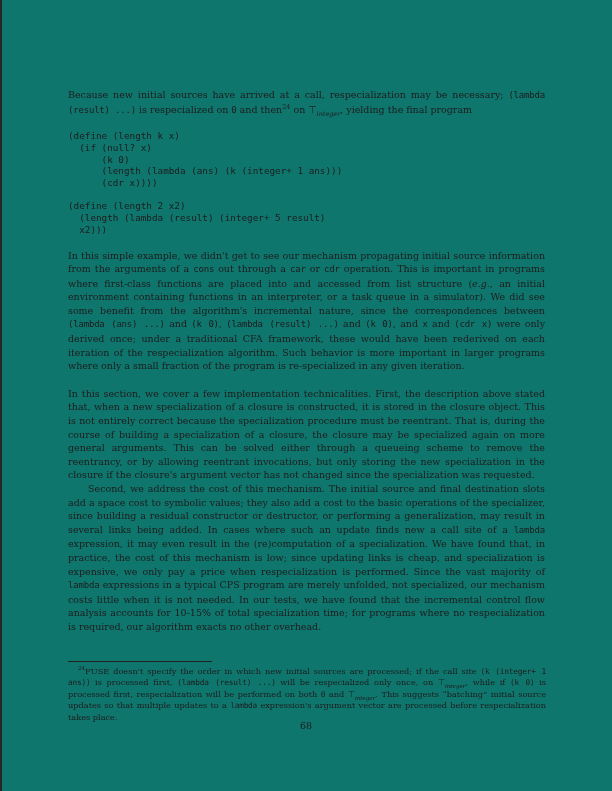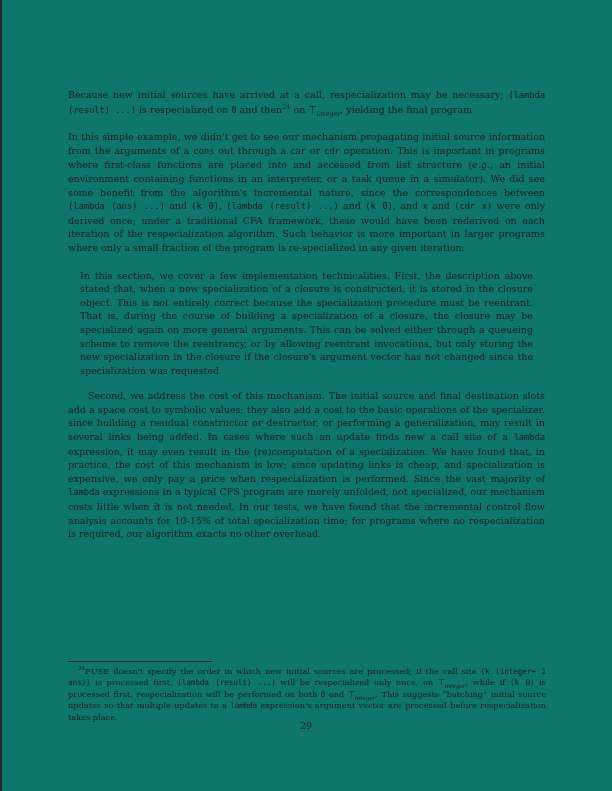--- a/index.html
+++ b/index.html
@@ -32,21 +32,21 @@
     width: 477px;
   }
   .body-text {
     font-size: 9.5px;
     line-height: 13.6px;
     text-align: justify;
     margin: 0;
   }
   .para-intro   { margin: 0 0 13px 0; }
   .para-example { margin: 0 0 14px 0; }
-  .para-tech1   { margin: 12px; }
+  .para-tech1   { margin: 0; }
   .para-tech2   { margin: 0; text-indent: 20px; }
   .code-block {
     font-family: "DejaVu Sans Mono", monospace;
     font-size: 9.3px;
     line-height: 11.7px;
     margin: 0 0 13px 0;
     white-space: pre;
     color: #1c1c1c;
   }
   .section-heading {
@@ -92,28 +92,37 @@
 </style>
 </head>
 <body>
 
 <div class="page">
   <div class="scan-edge"></div>
 
   <div class="content">
     <p class="body-text para-intro"><span class="s-rm">Because new initial sources have arrived at a call, respecialization may be necessary; </span><span class="s-tt">(lambda (result) ...)</span><span class="s-rm"> is respecialized on </span><span class="s-tt">0</span><span class="s-rm"> and then</span><span class="s-sup">24</span><span class="s-rm"> on </span><span class="s-top">⊤</span><span class="s-subit">integer</span><span class="s-rm">, yielding the final program</span></p>
 
+    <pre class="code-block">(define (length k x)
+  (if (null? x)
+      (k 0)
+      (length (lambda (ans) (k (integer+ 1 ans)))
+      (cdr x))))
+
+(define (length 2 x2)
+  (length (lambda (result) (integer+ 5 result)
+  x2)))</pre>
 
     <p class="body-text para-example"><span class="s-rm">In this simple example, we didn't get to see our mechanism propagating initial source information from the arguments of a </span><span class="s-tt">cons</span><span class="s-rm"> out through a </span><span class="s-tt">car</span><span class="s-rm"> or </span><span class="s-tt">cdr</span><span class="s-rm"> operation. This is important in programs where first-class functions are placed into and accessed from list structure (</span><span class="s-it">e.g.</span><span class="s-rm">, an initial environment containing functions in an interpreter, or a task queue in a simulator). We did see some benefit from the algorithm's incremental nature, since the correspondences between </span><span class="s-tt">(lambda (ans) ...)</span><span class="s-rm"> and </span><span class="s-tt">(k 0)</span><span class="s-rm">, </span><span class="s-tt">(lambda (result) ...)</span><span class="s-rm"> and </span><span class="s-tt">(k 0)</span><span class="s-rm">, and </span><span class="s-tt">x</span><span class="s-rm"> and </span><span class="s-tt">(cdr x)</span><span class="s-rm"> were only derived once; under a traditional CFA framework, these would have been rederived on each iteration of the respecialization algorithm. Such behavior is more important in larger programs where only a small fraction of the program is re-specialized in any given iteration.</span></p>
 
 
     <p class="body-text para-tech1"><span class="s-rm">In this section, we cover a few implementation technicalities. First, the description above stated that, when a new specialization of a closure is constructed, it is stored in the closure object. This is not entirely correct because the specialization procedure must be reentrant. That is, during the course of building a specialization of a closure, the closure may be specialized again on more general arguments. This can be solved either through a queueing scheme to remove the reentrancy, or by allowing reentrant invocations, but only storing the new specialization in the closure if the closure's argument vector has not changed since the specialization was requested.</span></p>
 
     <p class="body-text para-tech2"><span class="s-rm">Second, we address the cost of this mechanism. The initial source and final destination slots add a space cost to symbolic values; they also add a cost to the basic operations of the specializer, since building a residual constructor or destructor, or performing a generalization, may result in several links being added. In cases where such an update finds new a call site of a </span><span class="s-tt">lambda</span><span class="s-rm"> expression, it may even result in the (re)computation of a specialization. We have found that, in practice, the cost of this mechanism is low; since updating links is cheap, and specialization is expensive, we only pay a price when respecialization is performed. Since the vast majority of </span><span class="s-tt">lambda</span><span class="s-rm"> expressions in a typical CPS program are merely unfolded, not specialized, our mechanism costs little when it is not needed. In our tests, we have found that the incremental control flow analysis accounts for 10-15% of total specialization time; for programs where no respecialization is required, our algorithm exacts no other overhead.</span></p>
   </div>
 
   <div class="footnote-area">
     <div class="footnote-rule"></div>
     <p class="footnote"><span class="s-sup">24</span><span class="s-rm">FUSE doesn't specify the order in which new initial sources are processed; if the call site </span><span class="s-tt">(k (integer+ 1 ans))</span><span class="s-rm"> is processed first, </span><span class="s-tt">(lambda (result) ...)</span><span class="s-rm"> will be respecialized only once, on </span><span class="s-top">⊤</span><span class="s-subit">integer</span><span class="s-rm">, while if </span><span class="s-tt">(k 0)</span><span class="s-rm"> is processed first, respecialization will be performed on both </span><span class="s-tt">0</span><span class="s-rm"> and </span><span class="s-top">⊤</span><span class="s-subit">integer</span><span class="s-rm">. This suggests “batching” initial source updates so that multiple updates to a </span><span class="s-tt">lambda</span><span class="s-rm"> expression's argument vector are processed before respecialization takes place.</span></p>
   </div>
 
-  <div class="page-number">29</div>
+  <div class="page-number">68</div>
 </div>
 
 </body></html>

